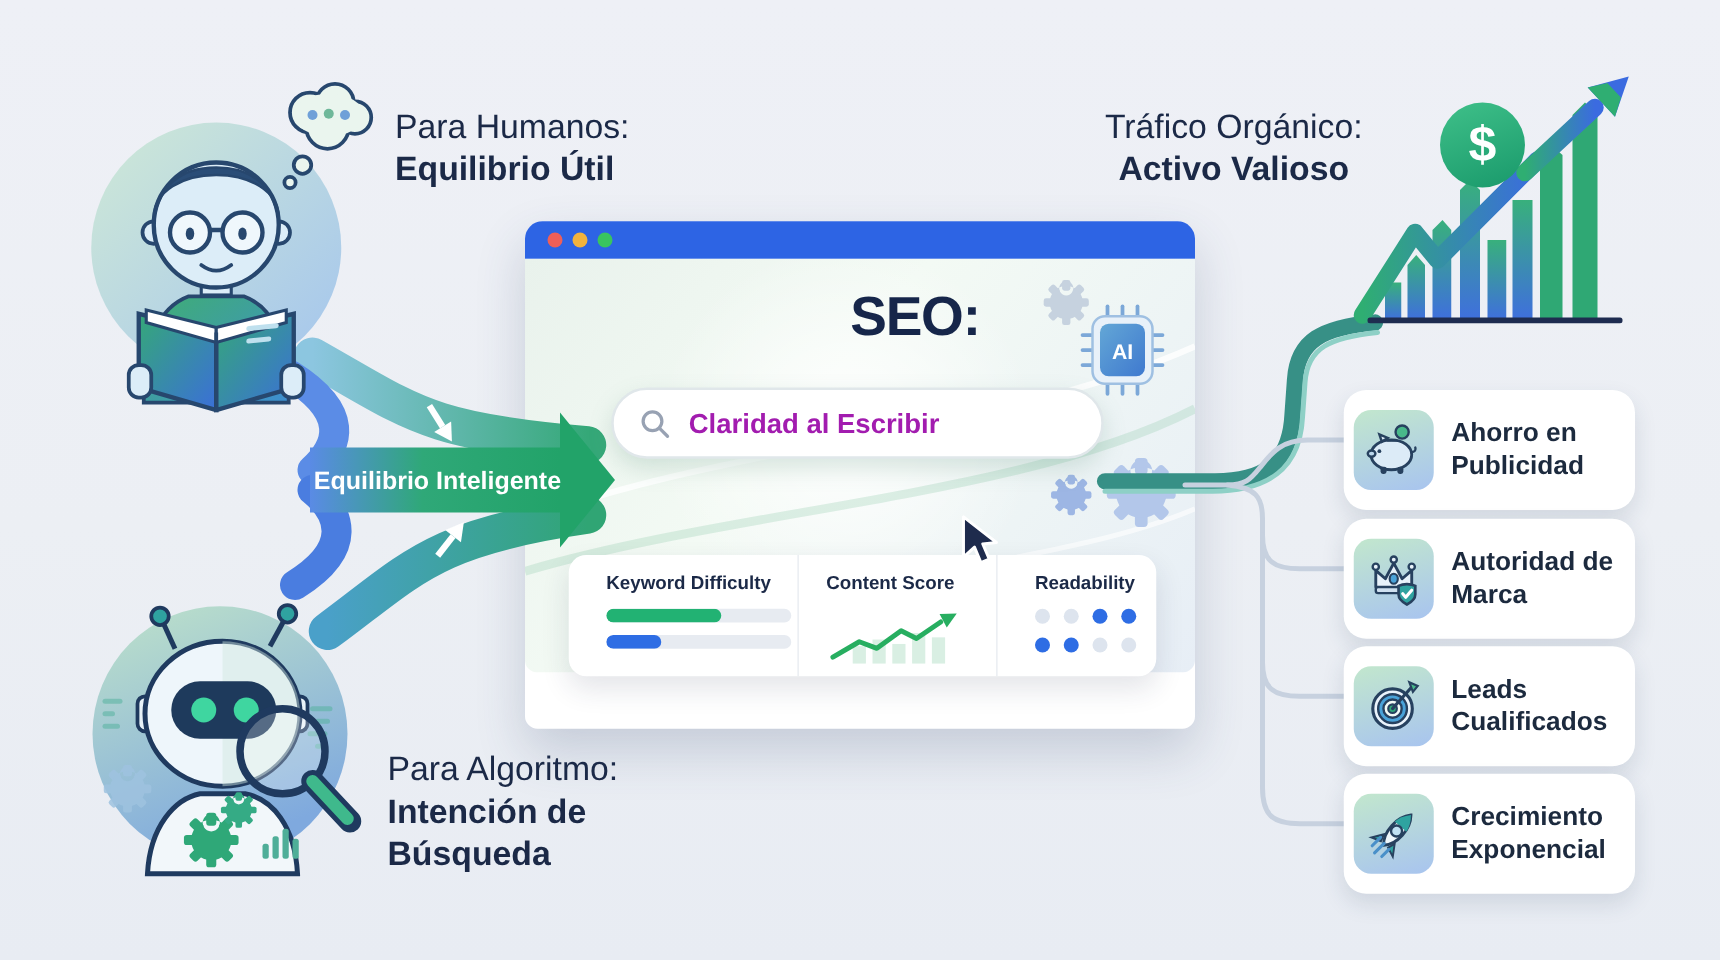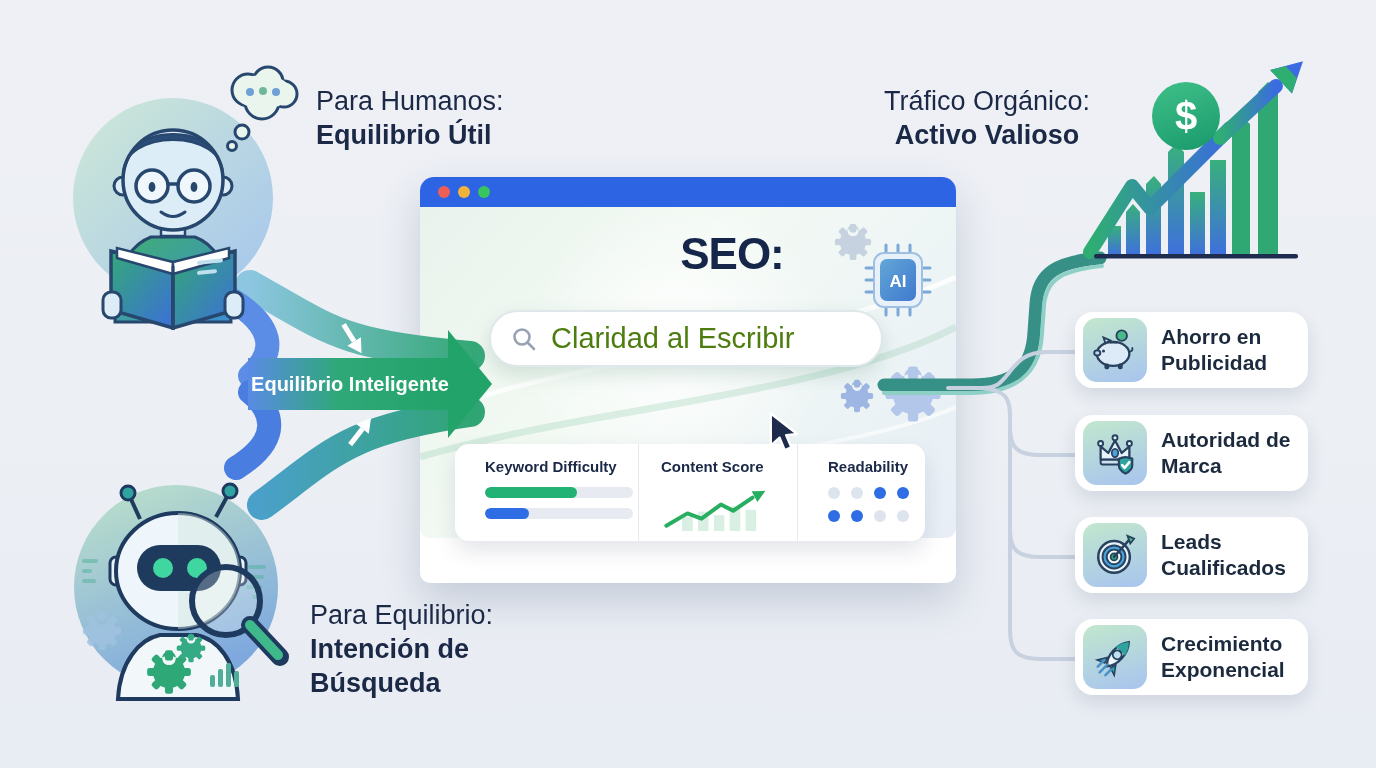--- a/index.html
+++ b/index.html
@@ -30,38 +30,38 @@
   .content{position:relative;height:331px;border-radius:0 0 10px 10px;
            background:
              radial-gradient(circle at 48% 42%, rgba(255,255,255,.95) 0%, rgba(255,255,255,0) 45%),
              linear-gradient(130deg,#e9f2ec 0%,#f3faf4 40%,#e7eef6 100%);}
   .seo-heading{position:absolute;left:0;top:22px;width:100%;text-align:center;
                font-size:44px;font-weight:800;color:#16264a;letter-spacing:-1px;margin-left:44px;}
   .search-pill{position:absolute;left:69px;top:103px;width:394px;height:57px;background:#fff;
                border:2px solid #e0e7ea;border-radius:30px;display:flex;align-items:center;gap:14px;
                padding-left:20px;box-sizing:border-box;z-index:3;
                box-shadow:0 8px 18px rgba(110,160,140,.25);}
-  .search-text{font-size:29px;font-weight:400;color:#4d7c0f;white-space:nowrap;}
+  .search-text{font-size:22px;font-weight:700;color:#a21caf;white-space:nowrap;}
 
   
   .metrics{position:absolute;left:35px;top:237px;width:470px;height:97px;background:#fff;border-radius:14px;
            box-shadow:0 10px 22px rgba(31,45,70,.12);display:grid;grid-template-columns:183px 160px 127px;z-index:3;}
   .m-col{padding:14px 0 0 30px;box-sizing:border-box;}
   .m-col.mid{border-left:1px solid #e6eaf0;border-right:1px solid #e6eaf0;padding-left:22px;}
   .m-label{font-size:15px;font-weight:600;color:#1b2947;margin-bottom:12px;white-space:nowrap;}
   .bar-track{width:148px;height:11px;border-radius:6px;background:#e7ebf1;margin-bottom:10px;overflow:hidden;}
   .bar-fill{height:100%;border-radius:6px;}
   .bar-fill.green{background:#22b273;}
   .bar-fill.blue{background:#2e6de4;}
   .dots-grid{display:grid;grid-template-columns:repeat(4,12px);grid-auto-rows:12px;gap:11px 11px;margin-top:2px;}
   .dot{width:12px;height:12px;border-radius:50%;}
   .dot.on{background:#2e6de4;} .dot.off{background:#dde4ee;}
 
   
-  .card{left:1075px;width:233px;height:76px;background:#fff;border-radius:18px;
+  .card{left:1075px;width:233px;height:96px;background:#fff;border-radius:18px;
         box-shadow:0 8px 18px rgba(40,60,90,.13);display:flex;align-items:center;z-index:2;justify-content:center;}
   .card .tile{width:64px;height:64px;margin-left:8px;border-radius:14px;flex:none;
               background:linear-gradient(165deg,#c2e7cd 0%,#a8c4ef 100%);
               display:flex;align-items:center;justify-content:center;}
   .card .card-label{margin-left:14px;margin-right:6px;font-size:21px;line-height:26px;font-weight:700;color:#1c2a3e;}
 
   
   .coin{left:1152px;top:82px;width:68px;height:68px;border-radius:50%;z-index:3;
         background:linear-gradient(160deg,#3fc089 0%,#19996b 100%);
         display:flex;align-items:center;justify-content:center;
@@ -257,21 +257,21 @@
     <line x1="190" y1="152" x2="220" y2="184" stroke="#1f3a5f" stroke-width="18" stroke-linecap="round"></line>
     <line x1="190" y1="152" x2="218" y2="182" stroke="#3fb98c" stroke-width="10" stroke-linecap="round"></line>
   </svg>
 
   <div class="abs side-label humans-label">
     <div class="l1">Para Humanos:</div>
     <div class="l2">Equilibrio Útil</div>
   </div>
 
   <div class="abs side-label algorithm-label">
-    <div class="l1">Para Equilibrio:</div>
+    <div class="l1">Para Algoritmo:</div>
     <div class="l2">Intención de Búsqueda</div>
   </div>
 
   <div class="abs side-label traffic-label">
     <div class="l1">Tráfico Orgánico:</div>
     <div class="l2">Activo Valioso</div>
   </div>
 
   <div class="abs card" style="top:312px">
     <div class="tile">

